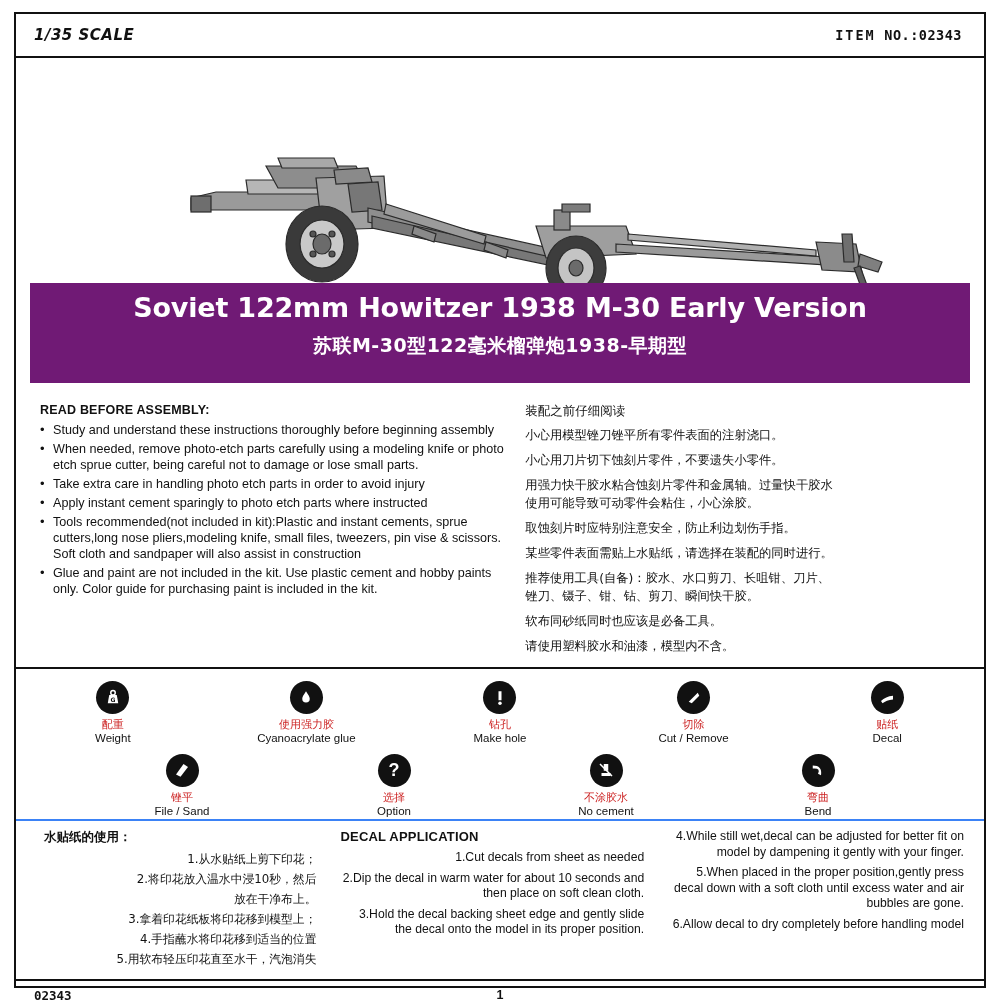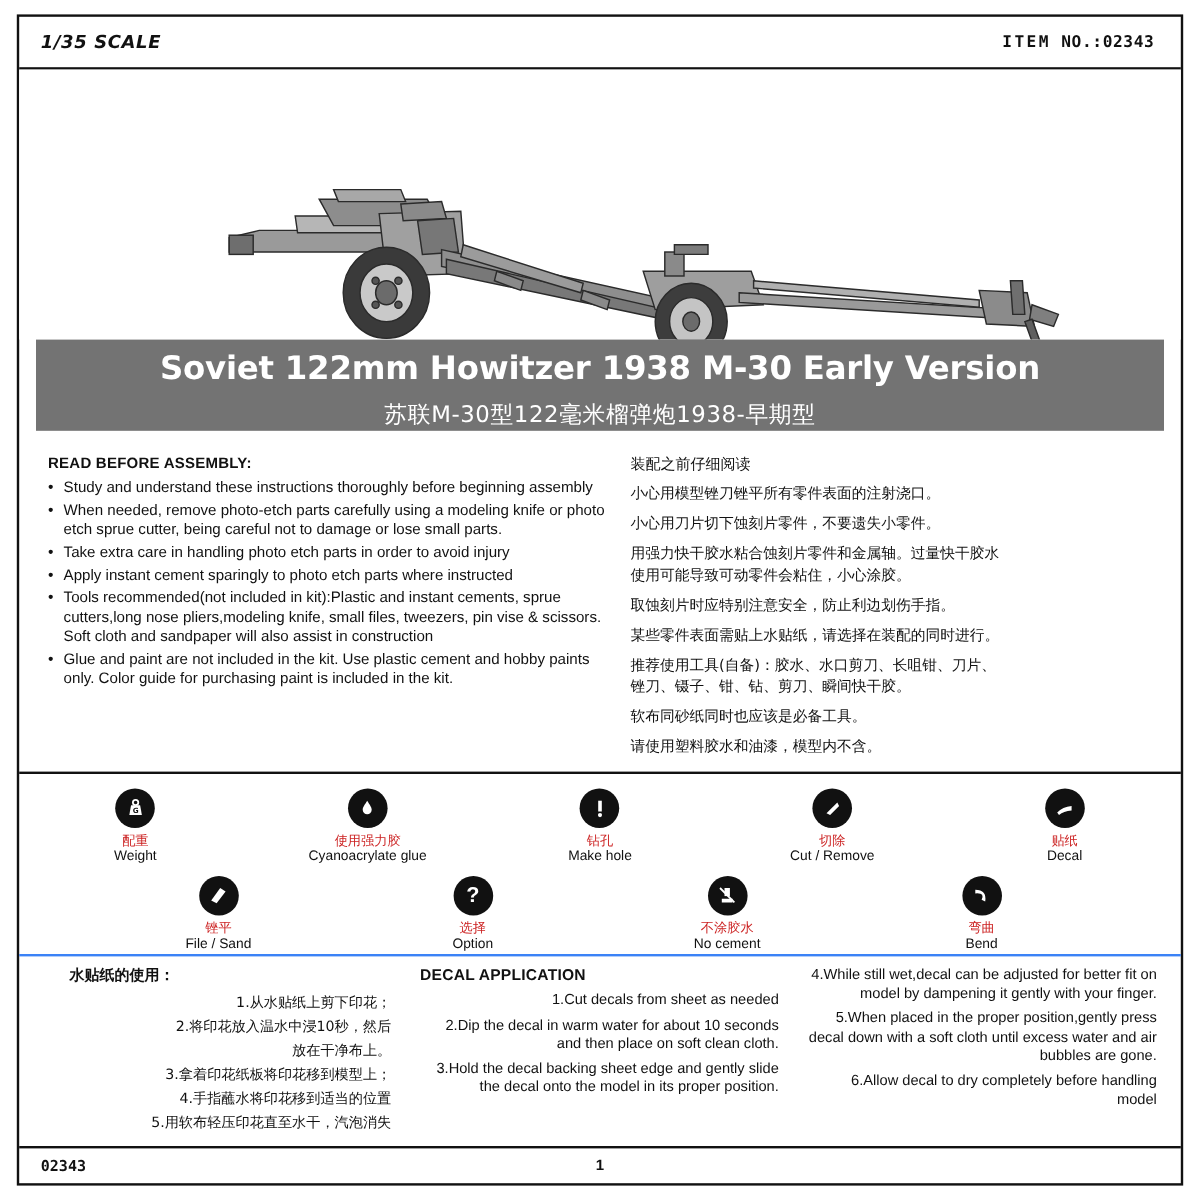--- a/index.html
+++ b/index.html
@@ -65,23 +65,23 @@
     height: 225px;
     position: relative;
     background: #fff;
     border-bottom: 0;
   }
   .artwork svg { display: block; }
 
   
   .title-band {
     flex: 0 0 auto;
-    background: #737373;
+    background: #701a75;
     color: #fff;
-    height: 76px;
+    height: 100px;
     margin: 0 14px;
     position: relative;
   }
   .title-en {
     position: absolute;
     top: 9px;
     left: 0;
     right: 0;
     text-align: center;
     font-family: "DejaVu Sans", sans-serif;
@@ -90,21 +90,21 @@
     letter-spacing: -0.2px;
     white-space: nowrap;
   }
   .title-cn {
     position: absolute;
     top: 50px;
     left: 0;
     right: 0;
     text-align: center;
     font-family: "DejaVu Sans", sans-serif;
-    font-weight: normal;
+    font-weight: bold;
     font-size: 19px;
     letter-spacing: 0.5px;
     white-space: nowrap;
   }
 
   
   .instructions {
     flex: 0 0 auto;
     display: flex;
     padding: 20px 0 8px 0;
@@ -203,21 +203,21 @@
   }
   .icon-en {
     font-size: 11.5px;
     line-height: 1.25;
   }
 
   
   .decal {
     flex: 1 1 auto;
     display: flex;
-    padding: 8px 0 6px 18px;
+    padding: 8px 0 6px 4px;
     position: relative;
   }
   .decal-col {
     box-sizing: border-box;
     padding: 0 12px;
   }
   .decal-col.c1 { width: 32%; padding-left: 24px; }
   .decal-col.c2 { width: 34%; }
   .decal-col.c3 { width: 34%; padding-right: 20px; }
   .decal-title-cn {

